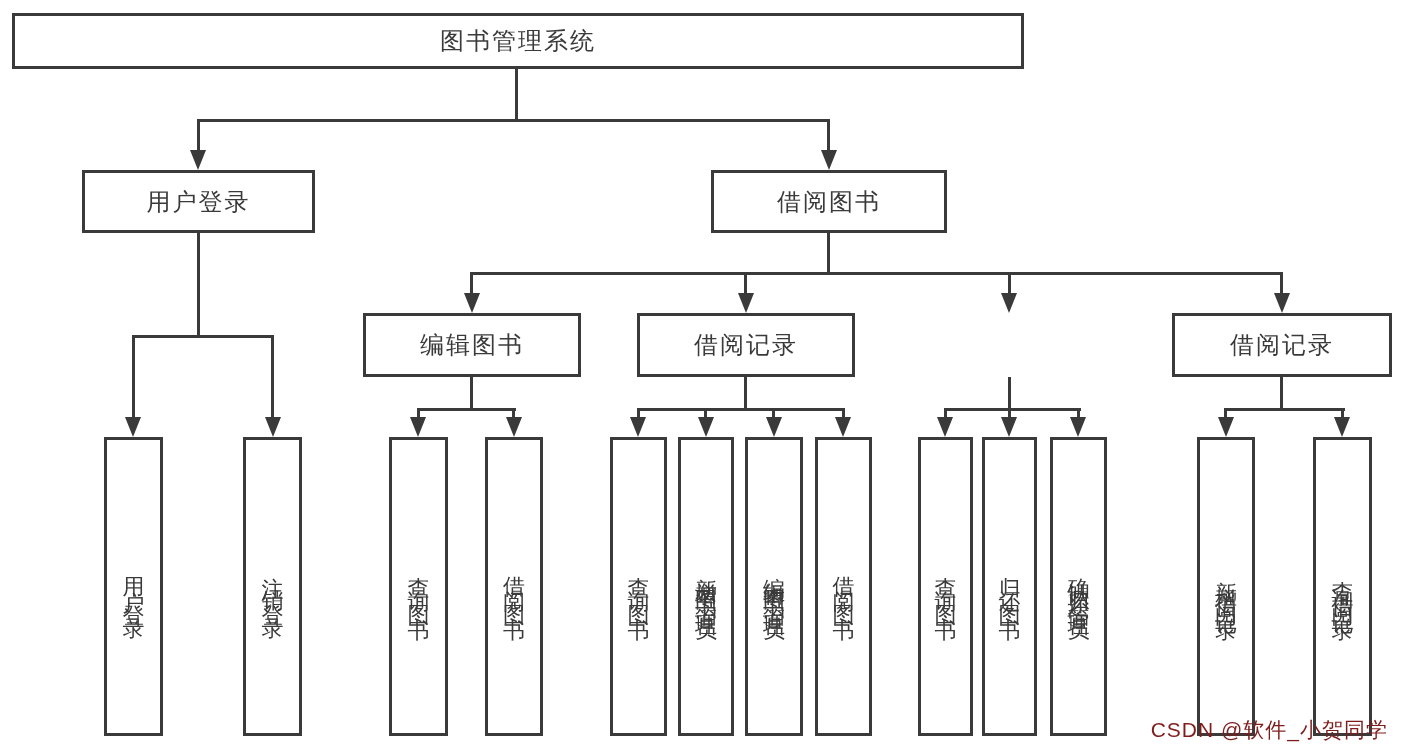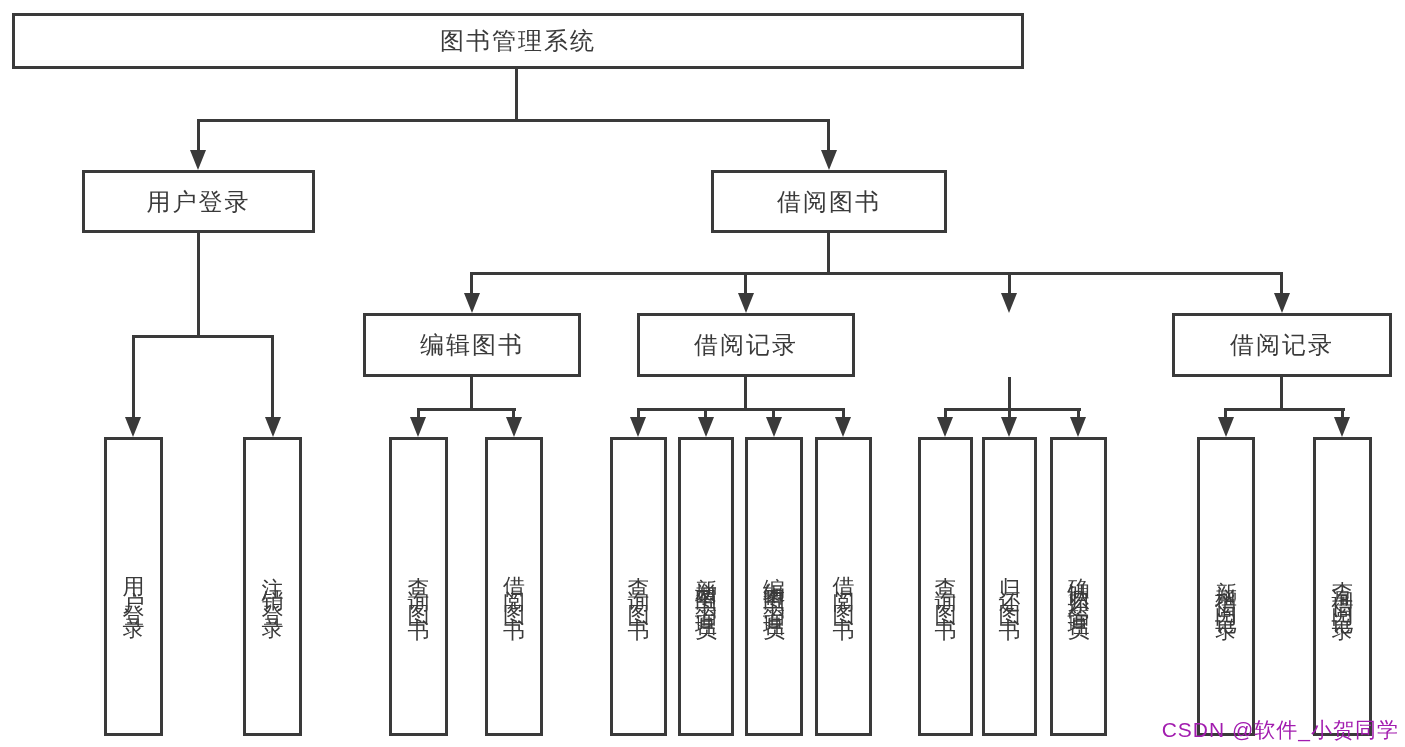--- a/index.html
+++ b/index.html
@@ -54,22 +54,22 @@
   #l-bb-edit    {left:745px; width:58px;}
   #l-bb-borrow  {left:815px; width:57px;}
   #l-cb-query   {left:918px; width:55px;}
   #l-cb-return  {left:982px; width:55px;}
   #l-cb-confirm {left:1050px;width:57px;}
   #l-br-add     {left:1197px;width:58px;}
   #l-br-query   {left:1313px;width:59px;}
 
   
   #watermark{
-    position:absolute;right:6px;top:716px;z-index:5;
-    font-size:21px;color:#a21caf;letter-spacing:1px;white-space:nowrap;
+    position:absolute;right:17px;top:716px;z-index:5;
+    font-size:21px;color:#7f1d1d;letter-spacing:1px;white-space:nowrap;
   }
 </style>
 </head>
 <body>
 
 <div id="canvas">
 
   <div class="vline" style="left:515px;top:69px;height:50px;"></div>
   <div class="hline" style="left:197px;top:119px;width:633px;"></div>
   <div class="vline" style="left:197px;top:119px;height:33px;"></div>

